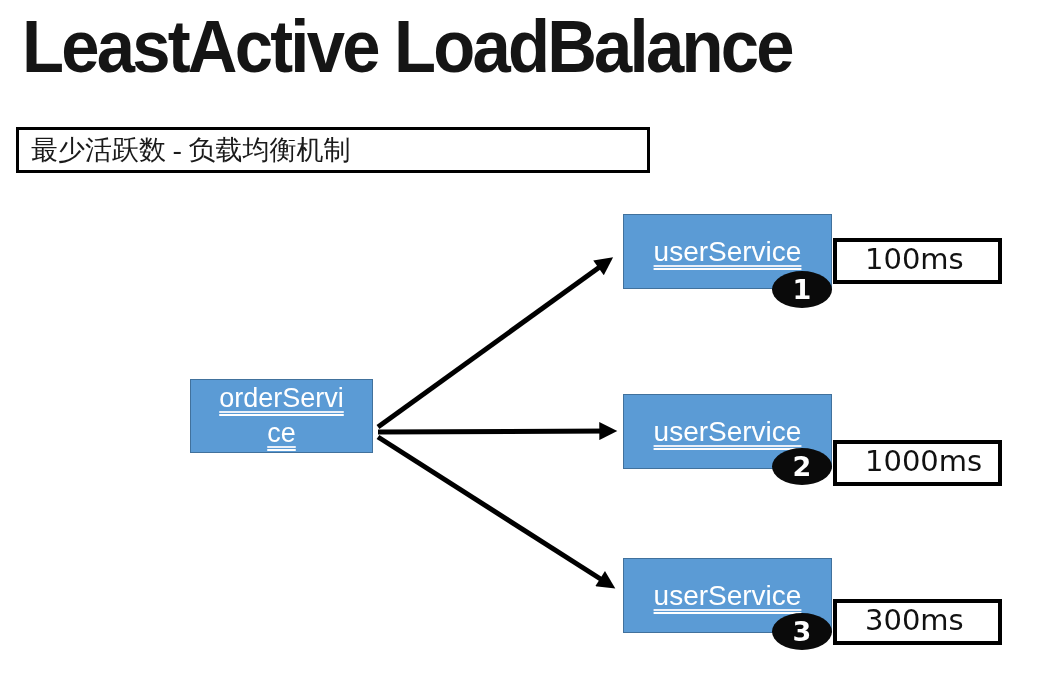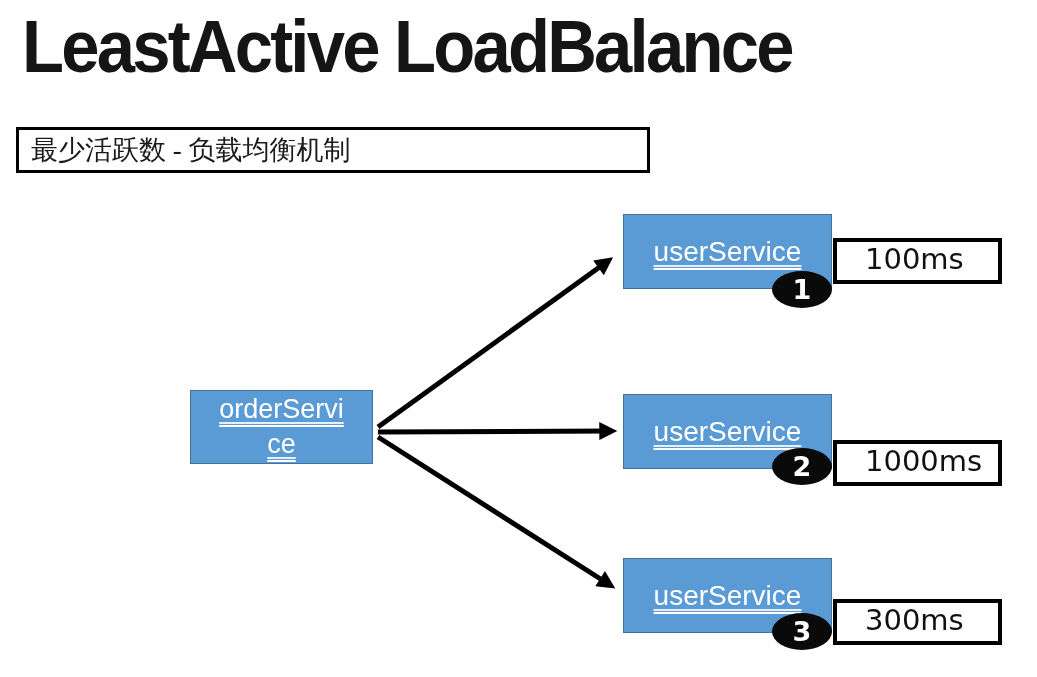--- a/index.html
+++ b/index.html
@@ -23,21 +23,21 @@
     font-size:27px;color:#1a1a1a;
     font-family:"Liberation Serif","DejaVu Serif",serif;
     white-space:nowrap;
   }
   .arrows{position:absolute;left:0;top:0;z-index:1;}
   .node{
     position:absolute;background:#5b9bd5;border:1px solid #41719c;
     box-sizing:border-box;display:flex;align-items:center;justify-content:center;
     color:#ffffff;z-index:2;text-align:center;
   }
-  .node-source{left:190px;top:390px;width:183px;height:74px;font-size:27px;line-height:1.28;}
+  .node-source{left:190px;top:379px;width:183px;height:74px;font-size:27px;line-height:1.28;}
   .source-wrap{display:inline-block;width:132px;word-break:break-all;}
   .node-user{left:623px;width:209px;height:75px;font-size:28px;}
   .u1{top:214px}.u2{top:394px}.u3{top:558px}
   .ul-solid{
     text-decoration-line:underline;text-decoration-style:solid;
     text-decoration-color:#e9eff8;text-decoration-thickness:2px;
     text-underline-offset:4px;
   }
   .ul-wavy{
     text-decoration-line:underline;text-decoration-style:wavy;

